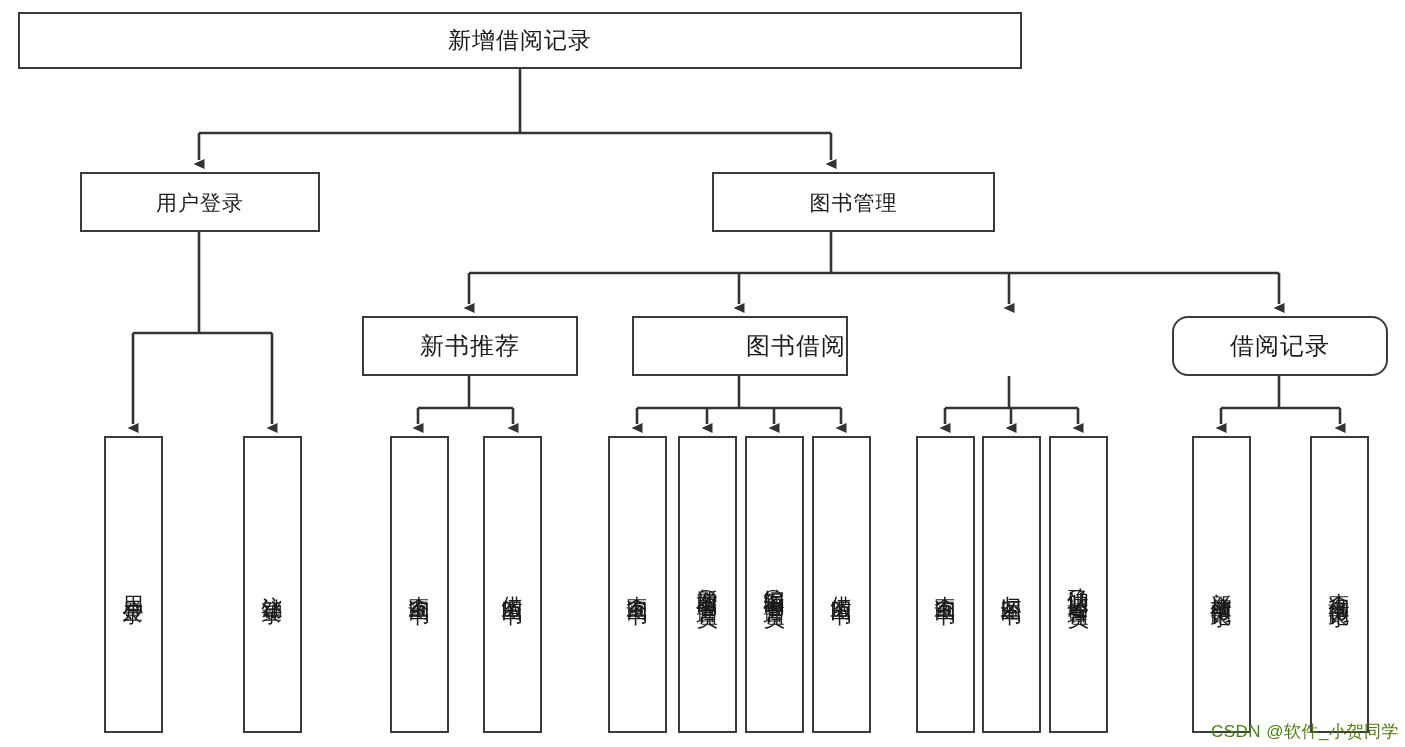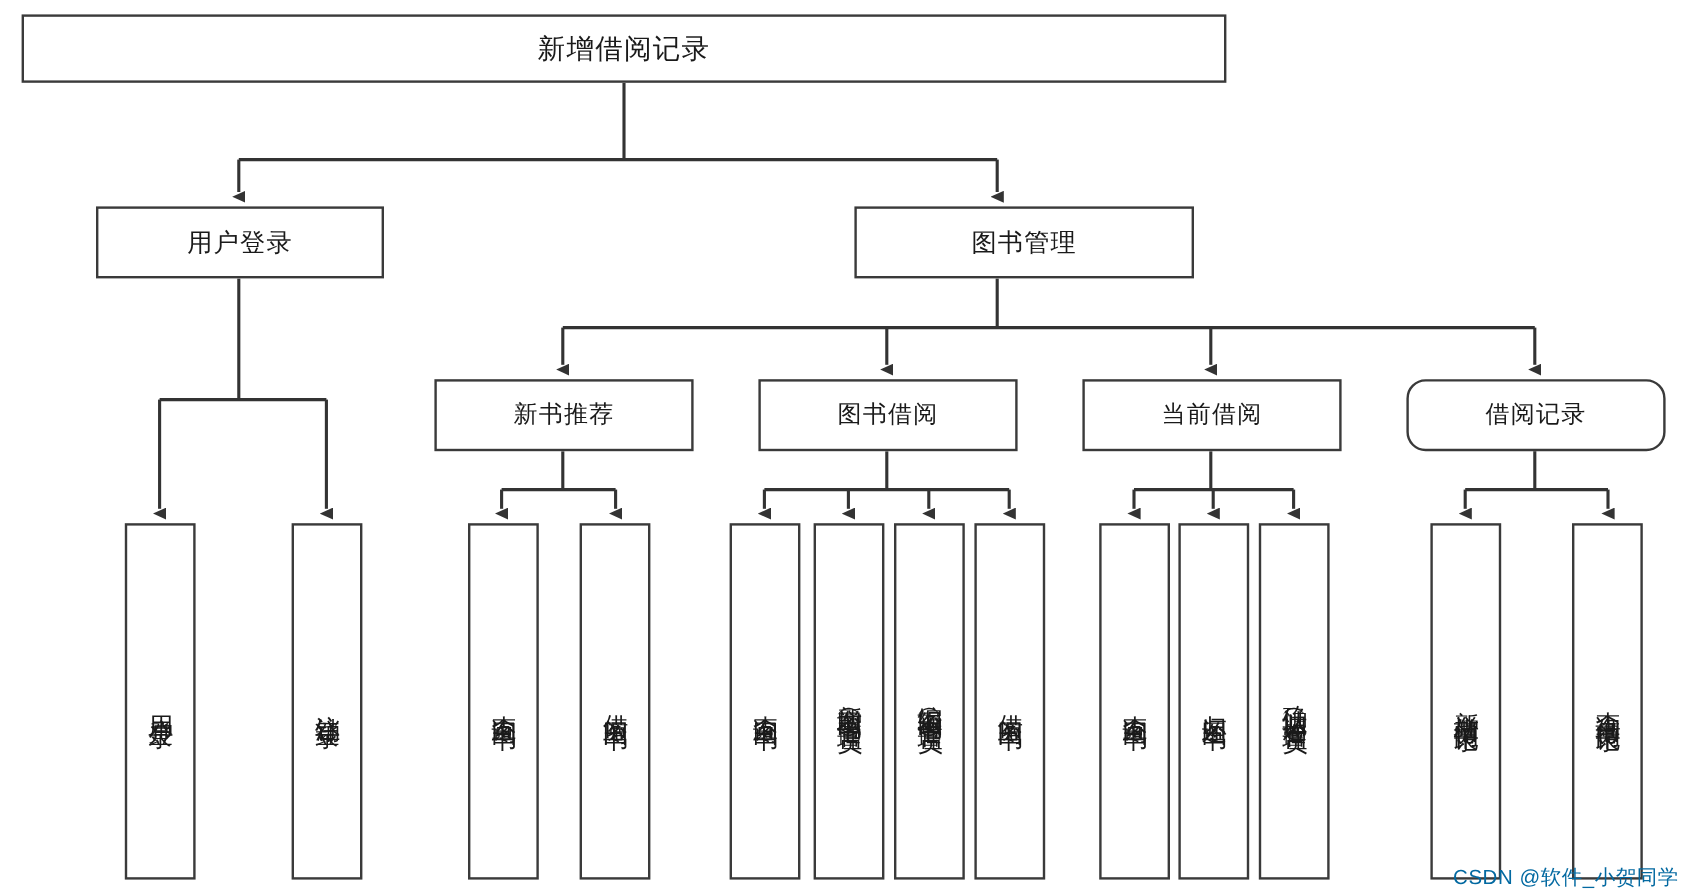--- a/index.html
+++ b/index.html
@@ -37,21 +37,21 @@
     justify-content: center;
     text-align: center;
   }
   .node.level-0 {
     font-size: 23px;
   }
   .node.level-1 {
     font-size: 21px;
   }
   .node.level-2 {
-    font-size: 20px;
+    font-size: 24px;
   }
   .node.leaf {
     font-size: 21px;
     align-items: center;
     justify-content: center;
   }
   .vtext {
     writing-mode: vertical-rl;
     text-orientation: upright;
     -webkit-text-orientation: upright;
@@ -62,21 +62,21 @@
   .htext {
     line-height: 1;
     letter-spacing: 1px;
     white-space: nowrap;
   }
   #watermark {
     position: absolute;
     right: 6px;
     bottom: 4px;
     font-size: 17px;
-    color: #0369a1;
+    color: #4d7c0f;
     letter-spacing: 0.5px;
     white-space: nowrap;
   }
 </style>
 </head>
 <body>
 
 <div id="diagram-canvas">
 
   <svg id="connector-layer" viewBox="0 0 1405 747" width="1405" height="747" xmlns="http://www.w3.org/2000/svg">
@@ -136,25 +136,22 @@
   <div class="node level-1" style="left:80px; top:172px; width:240px; height:60px;">
     <span class="htext">用户登录</span>
   </div>
   <div class="node level-1" style="left:712px; top:172px; width:283px; height:60px;">
     <span class="htext">图书管理</span>
   </div>
 
   <div class="node level-2" style="left:362px; top:316px; width:216px; height:60px;">
     <span class="htext">新书推荐</span>
   </div>
-  <div class="node level-2" style="left:632px; top:316px; width:216px; height:60px;">
+  <div class="node level-2" style="left:632px; top:316px; width:216px; height:60px;justify-content:flex-end;">
     <span class="htext">图书借阅</span>
-  </div>
-  <div class="node level-2" style="left:902px; top:316px; width:216px; height:60px;">
-    <span class="htext">当前借阅</span>
   </div>
   <div class="node level-2" style="left:1172px; top:316px; width:216px; height:60px;border-radius:16px;">
     <span class="htext">借阅记录</span>
   </div>
 
   <div class="node leaf" style="left:104px; top:436px; width:59px; height:297px;">
     <span class="vtext">用户登录</span>
   </div>
   <div class="node leaf" style="left:243px; top:436px; width:59px; height:297px;">
     <span class="vtext">注销登录</span>

